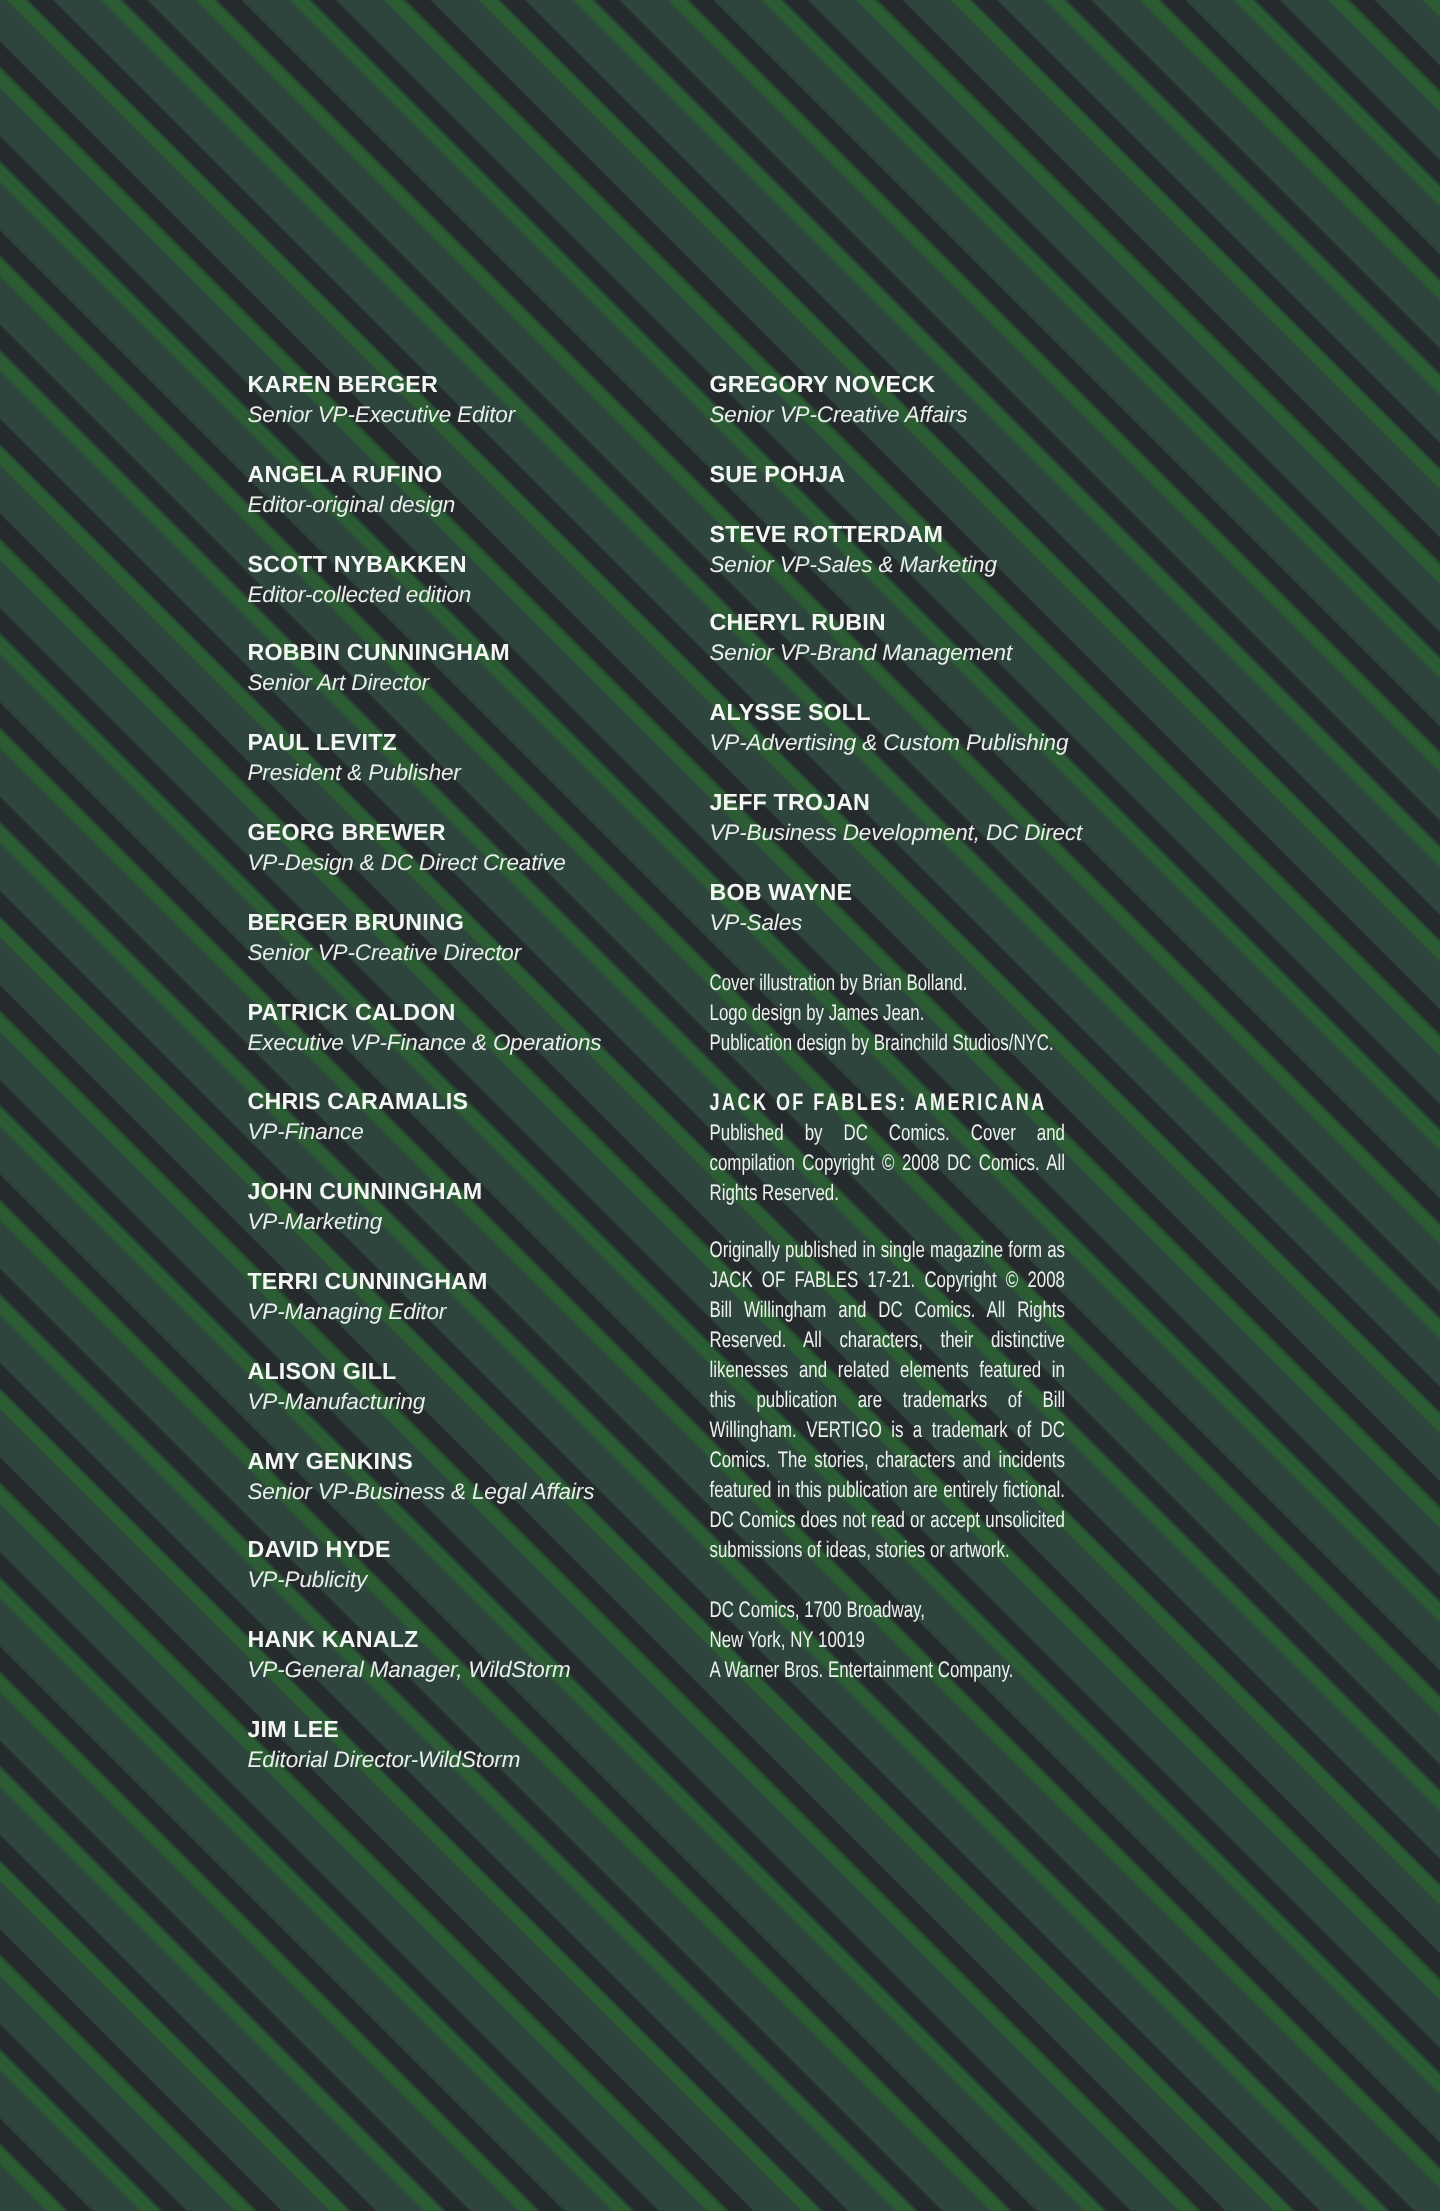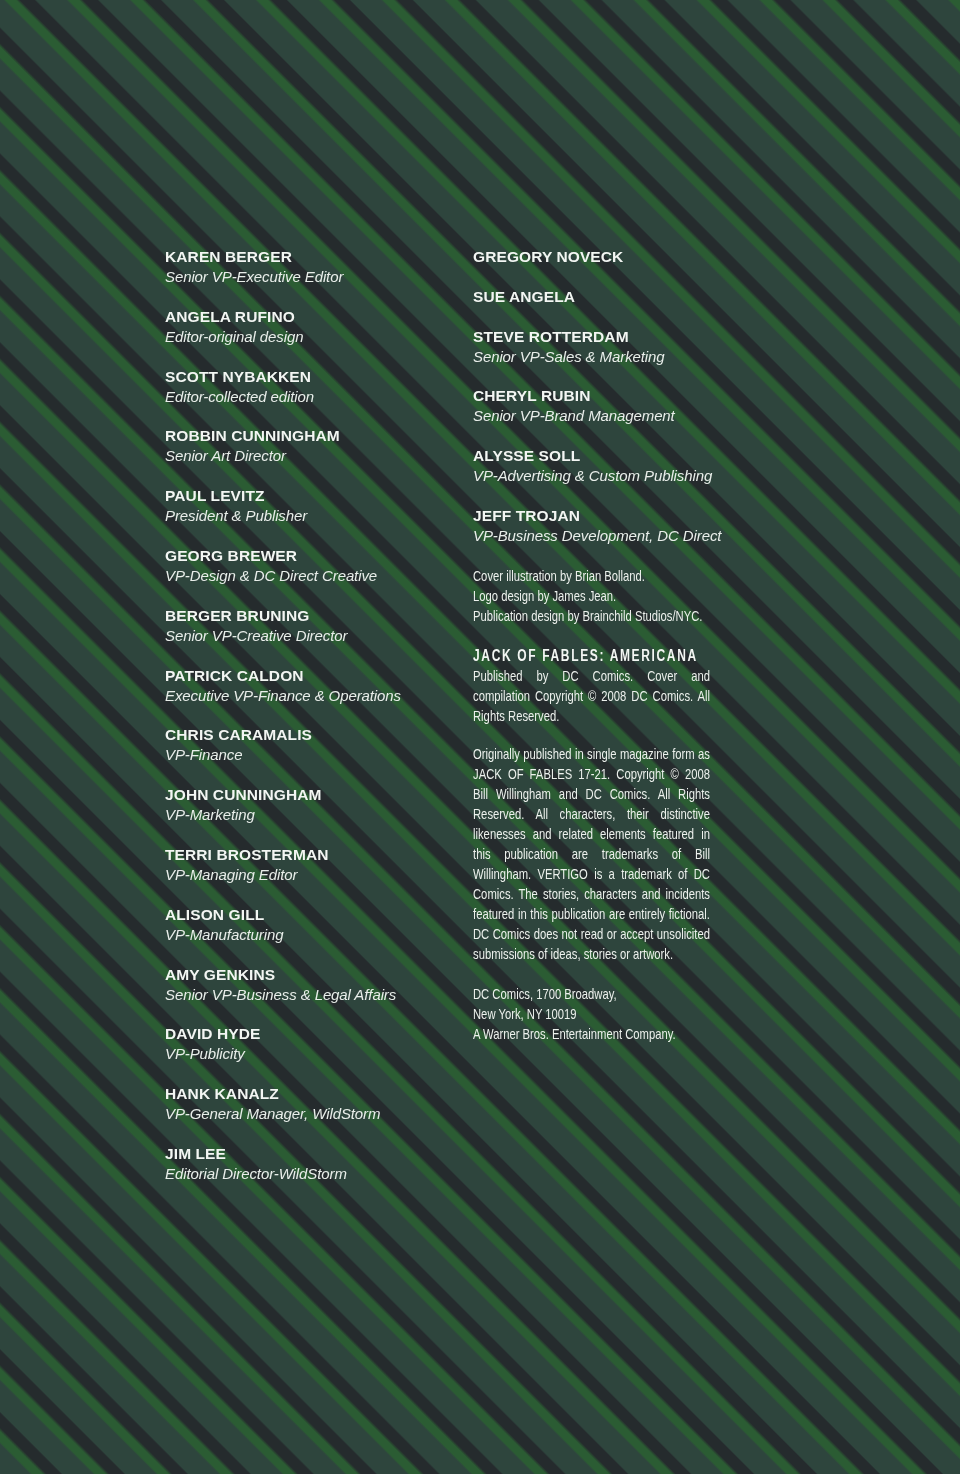--- a/index.html
+++ b/index.html
@@ -102,21 +102,21 @@
     </div>
     <div class="entry">
       <div class="name">CHRIS CARAMALIS</div>
       <div class="role">VP-Finance</div>
     </div>
     <div class="entry">
       <div class="name">JOHN CUNNINGHAM</div>
       <div class="role">VP-Marketing</div>
     </div>
     <div class="entry">
-      <div class="name">TERRI BROSTERMAN</div>
+      <div class="name">TERRI CUNNINGHAM</div>
       <div class="role">VP-Managing Editor</div>
     </div>
     <div class="entry">
       <div class="name">ALISON GILL</div>
       <div class="role">VP-Manufacturing</div>
     </div>
     <div class="entry">
       <div class="name">AMY GENKINS</div>
       <div class="role">Senior VP-Business &amp; Legal Affairs</div>
     </div>
@@ -130,39 +130,44 @@
     </div>
     <div class="entry">
       <div class="name">JIM LEE</div>
       <div class="role">Editorial Director-WildStorm</div>
     </div>
   </div>
 
   <div class="col col-right">
     <div class="entry">
       <div class="name">GREGORY NOVECK</div>
+      <div class="role">Senior VP-Creative Affairs</div>
     </div>
     <div class="entry">
-      <div class="name">SUE ANGELA</div>
+      <div class="name">SUE POHJA</div>
     </div>
     <div class="entry">
       <div class="name">STEVE ROTTERDAM</div>
       <div class="role">Senior VP-Sales &amp; Marketing</div>
     </div>
     <div class="entry">
       <div class="name">CHERYL RUBIN</div>
       <div class="role">Senior VP-Brand Management</div>
     </div>
     <div class="entry">
       <div class="name">ALYSSE SOLL</div>
       <div class="role">VP-Advertising &amp; Custom Publishing</div>
     </div>
     <div class="entry">
       <div class="name">JEFF TROJAN</div>
       <div class="role">VP-Business Development, DC Direct</div>
+    </div>
+    <div class="entry">
+      <div class="name">BOB WAYNE</div>
+      <div class="role">VP-Sales</div>
     </div>
 
     <div class="cond">
       <div class="credits-block">
         <div class="line">Cover illustration by Brian Bolland.</div>
         <div class="line">Logo design by James Jean.</div>
         <div class="line">Publication design by Brainchild Studios/NYC.</div>
       </div>
 
       <div class="indicia-title">JACK OF FABLES: AMERICANA</div>

